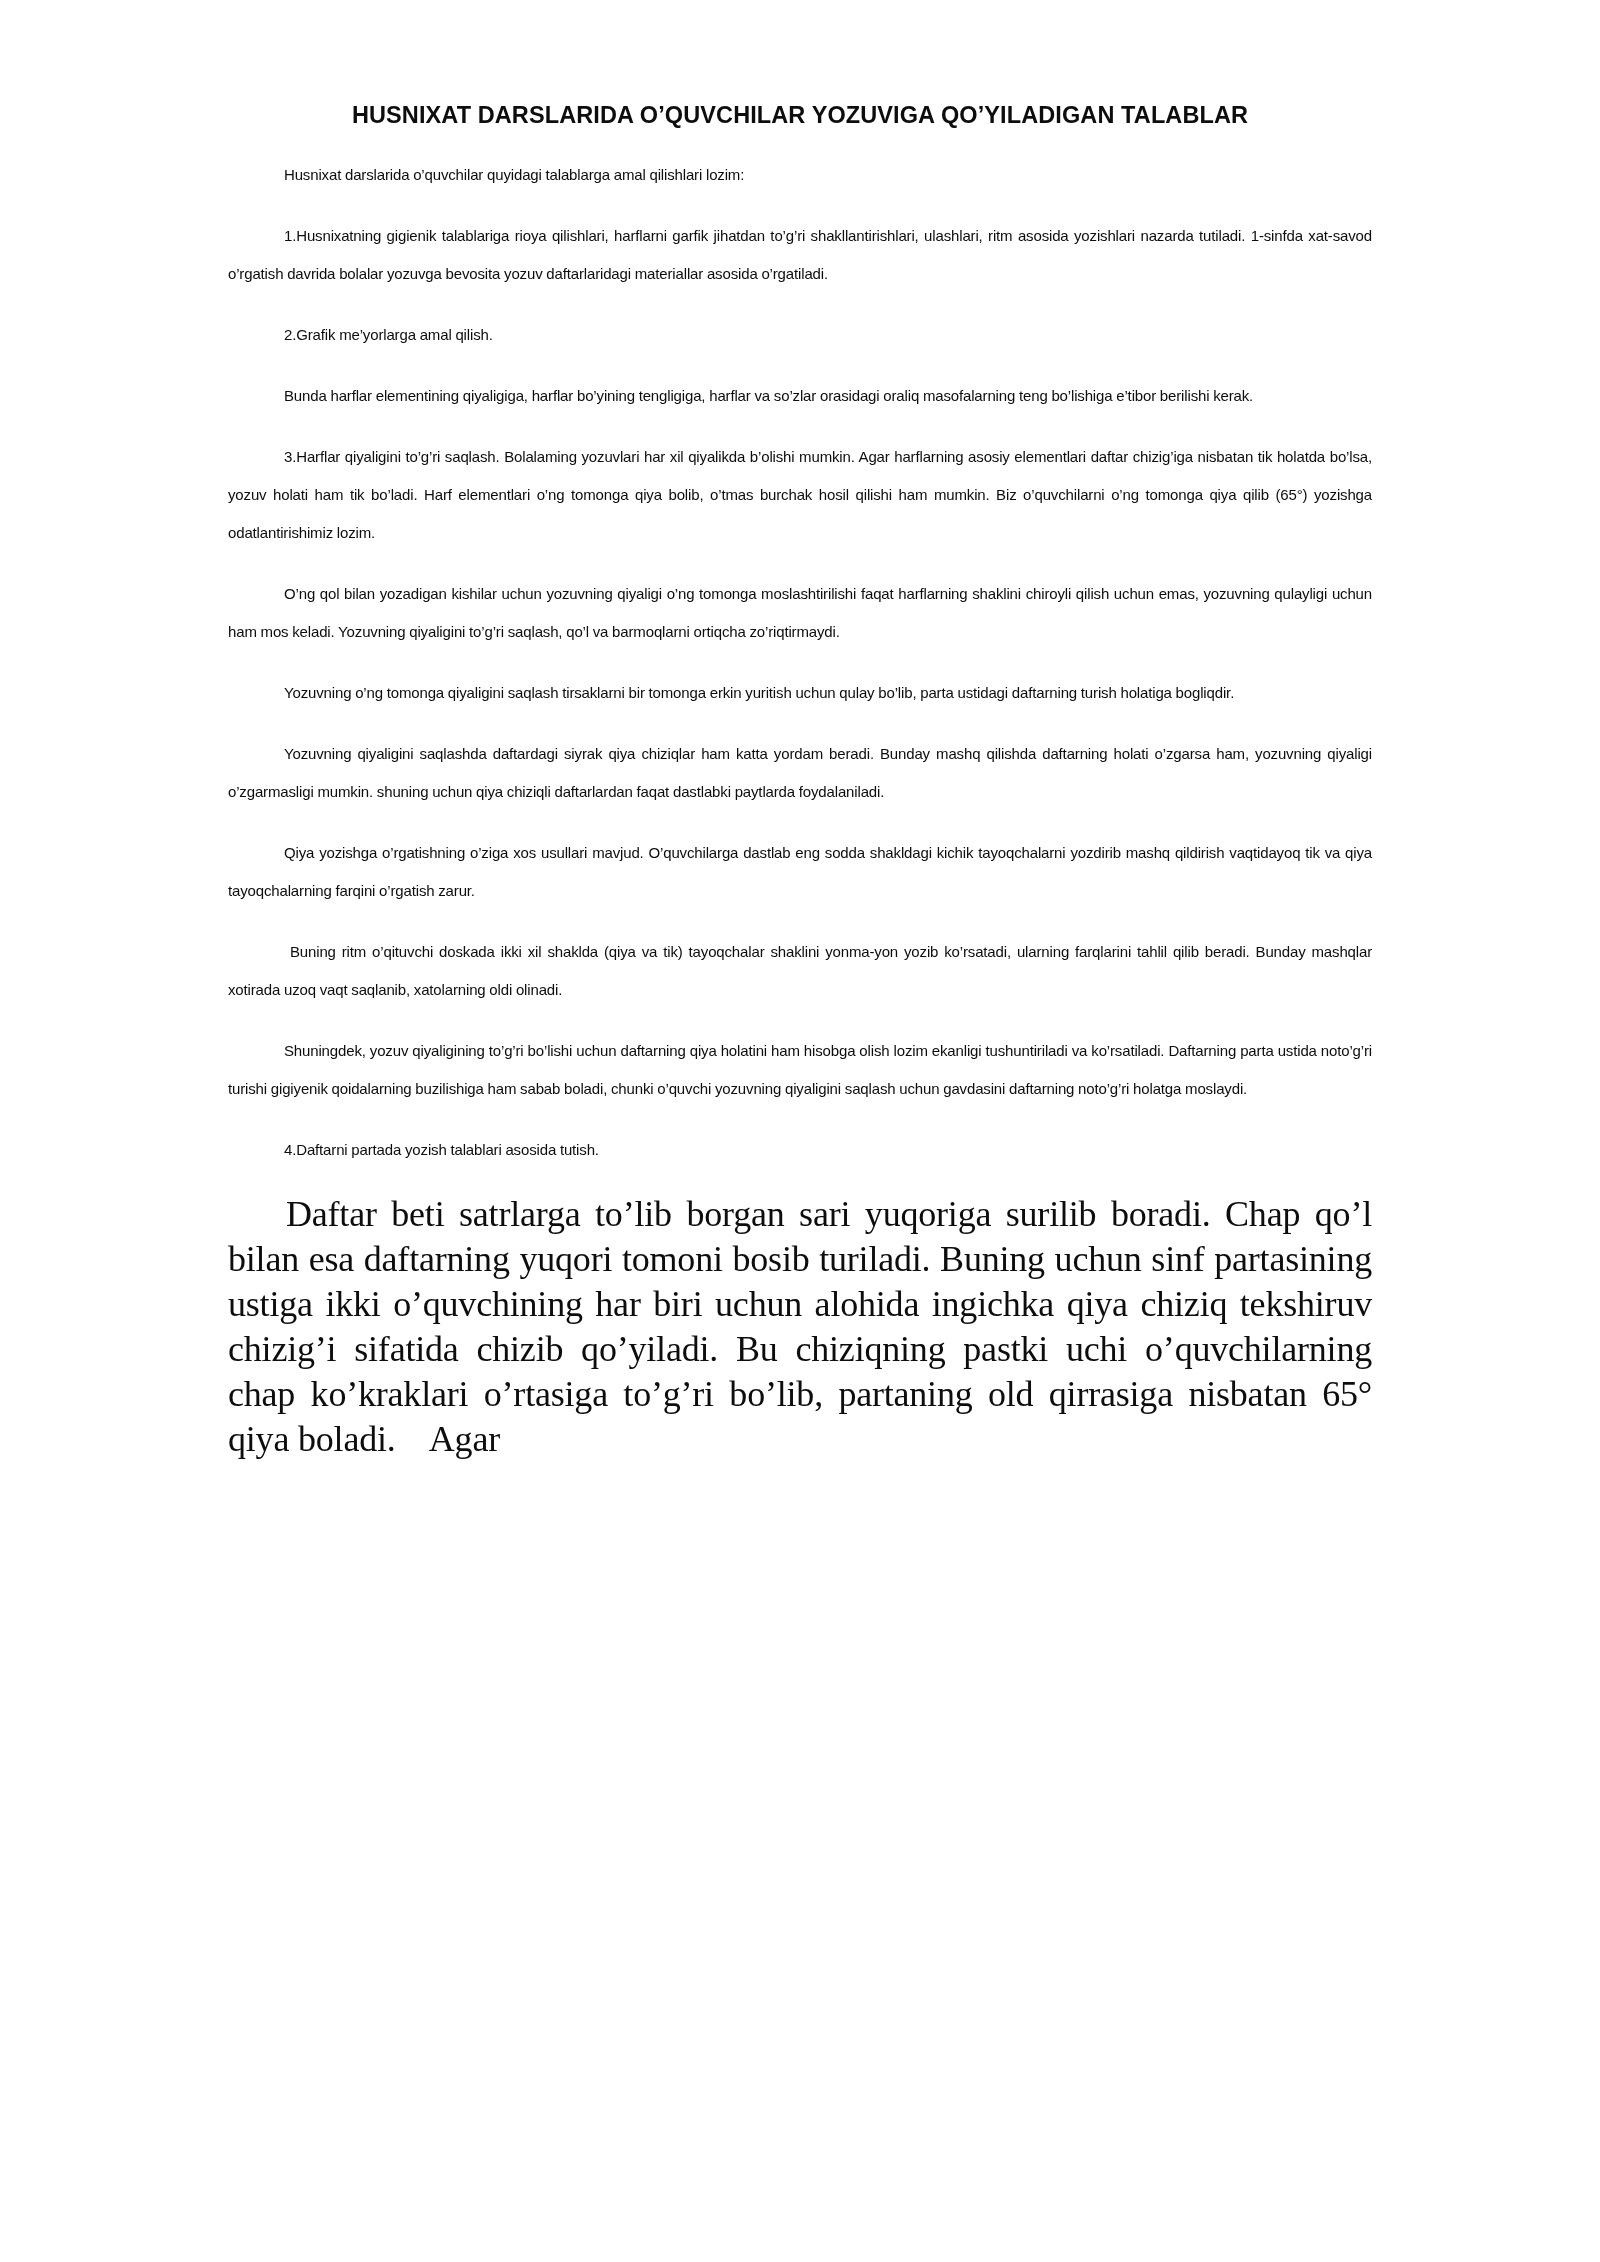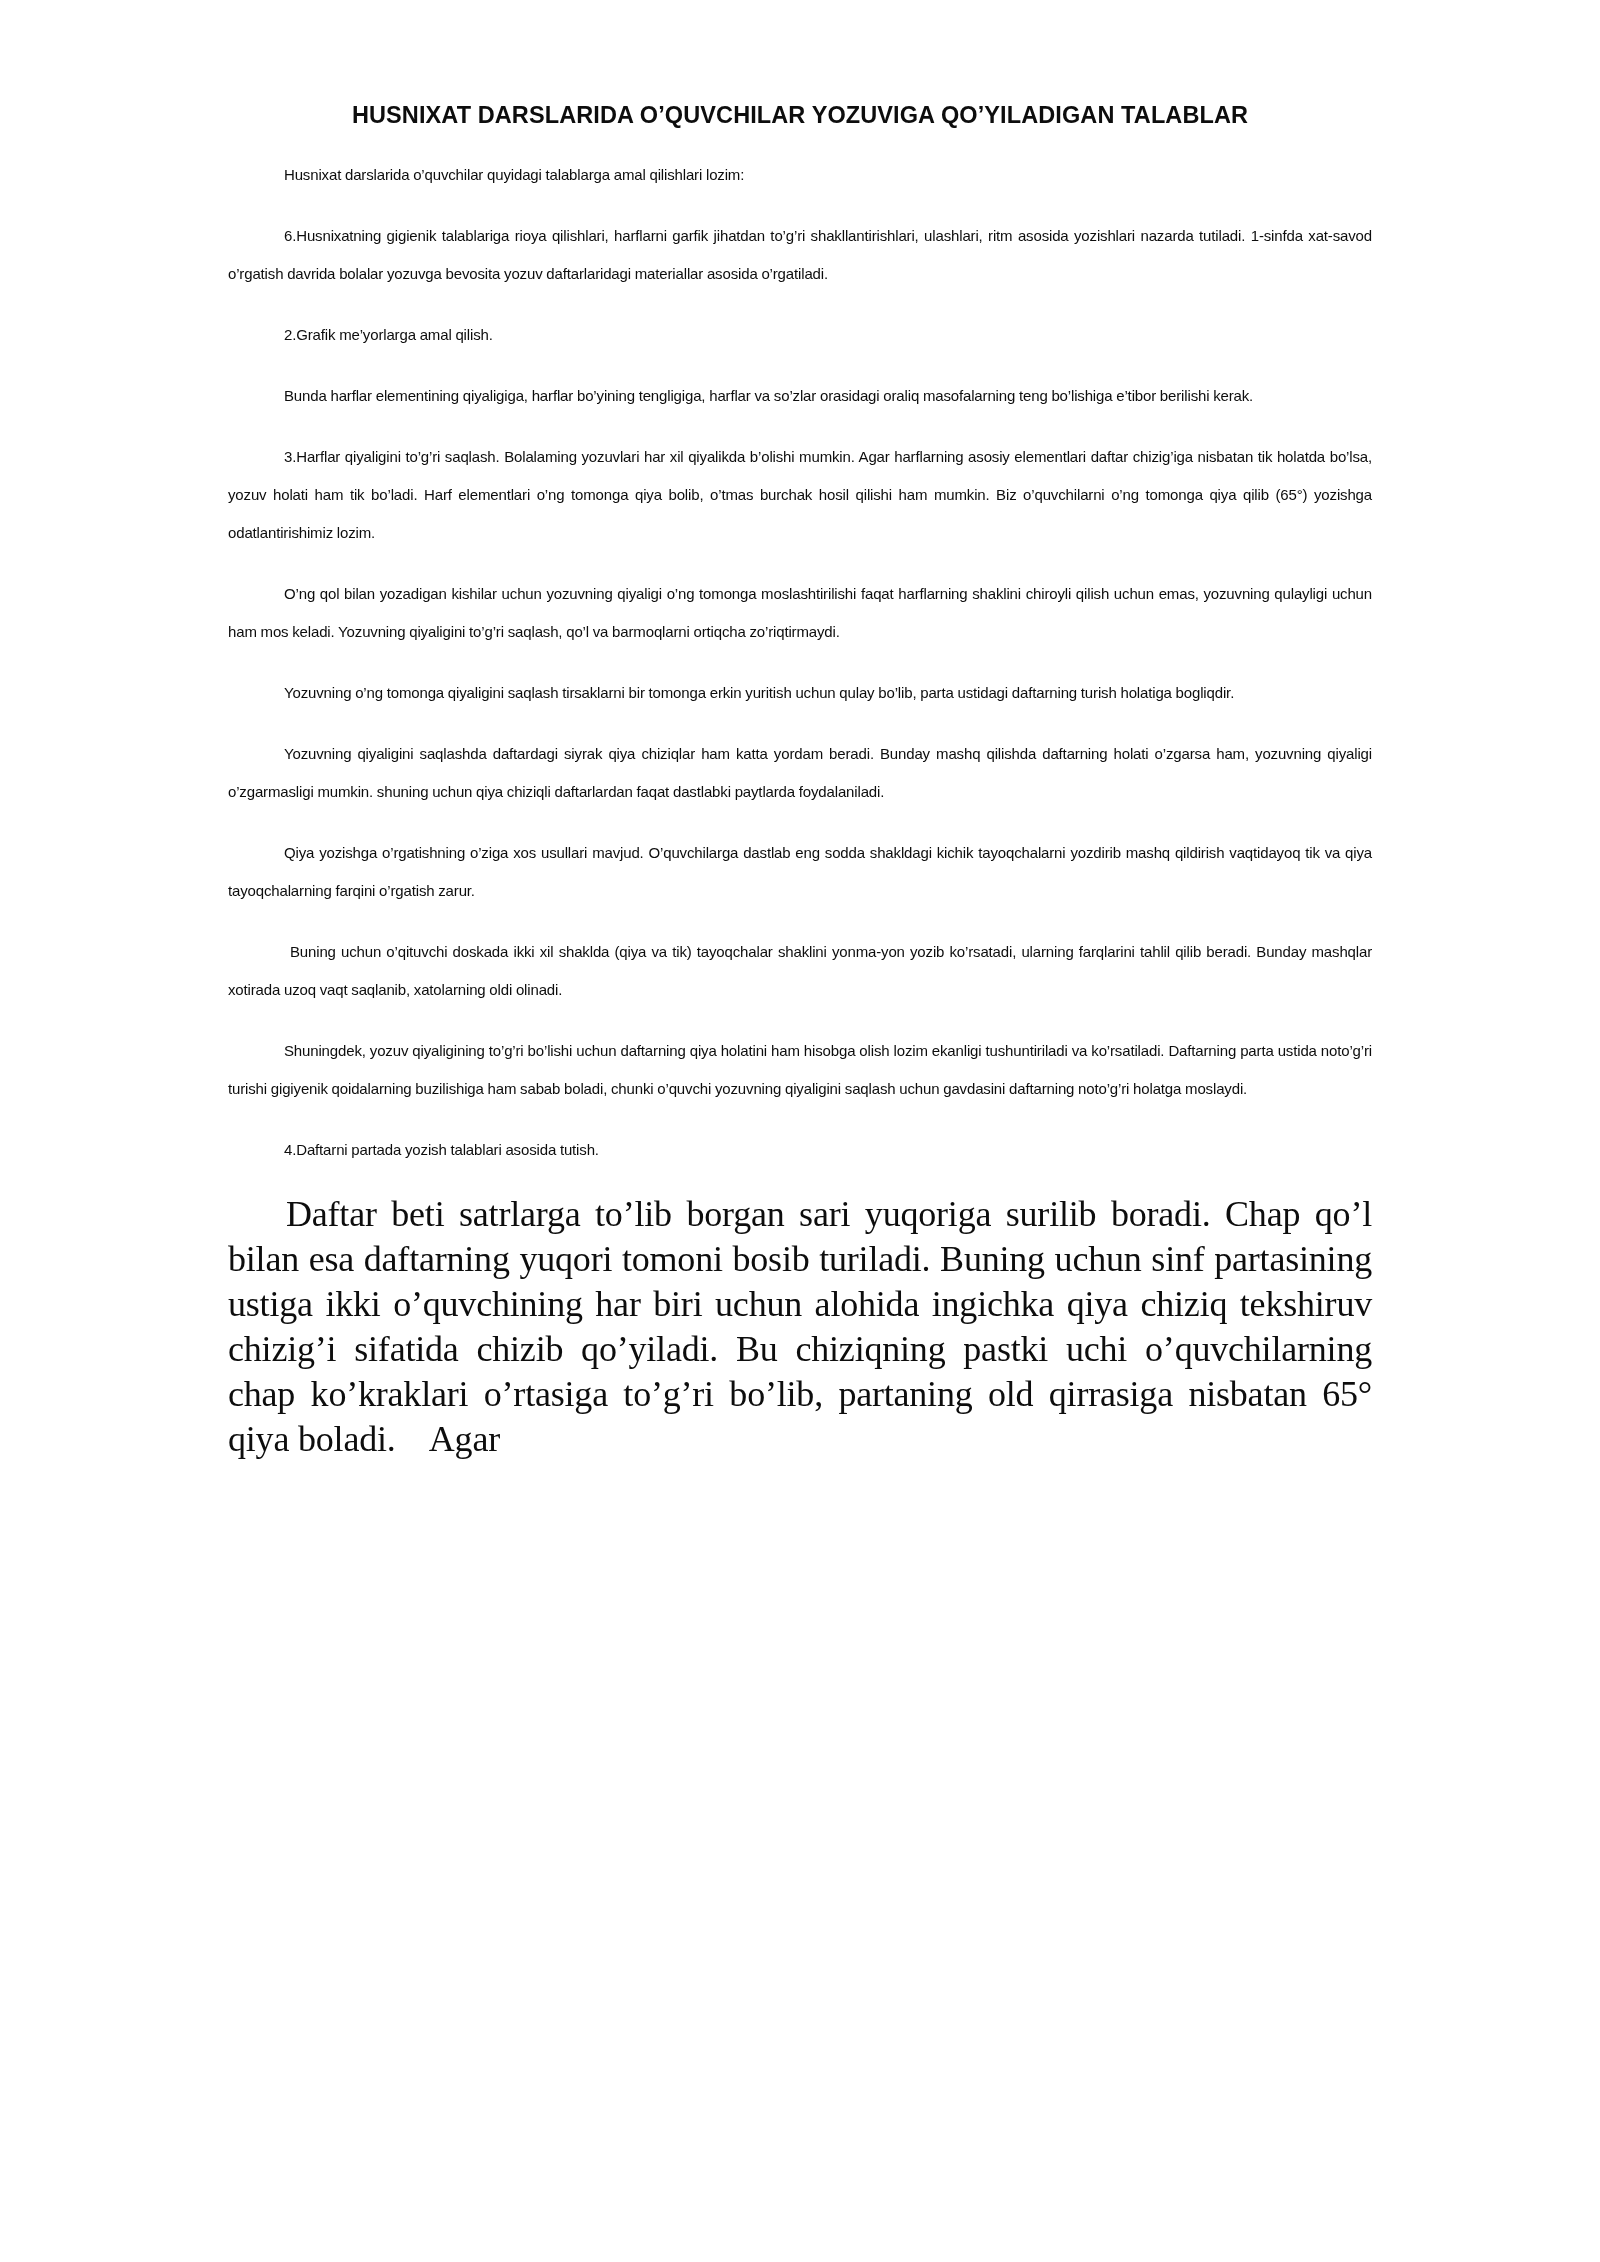--- a/index.html
+++ b/index.html
@@ -63,38 +63,38 @@
 </head>
 <body>
 
 <div class="page">
   <div class="content">
 
     <h1 class="doc-title">HUSNIXAT DARSLARIDA O’QUVCHILAR YOZUVIGA QO’YILADIGAN TALABLAR</h1>
 
     <p class="para">Husnixat darslarida o’quvchilar quyidagi talablarga amal qilishlari lozim:</p>
 
-    <p class="para">6.Husnixatning gigienik talablariga rioya qilishlari, harflarni garfik jihatdan to’g’ri shakllantirishlari, ulashlari, ritm asosida yozishlari nazarda tutiladi. 1-sinfda xat-savod o’rgatish davrida bolalar yozuvga bevosita yozuv daftarlaridagi materiallar asosida o’rgatiladi.</p>
+    <p class="para">1.Husnixatning gigienik talablariga rioya qilishlari, harflarni garfik jihatdan to’g’ri shakllantirishlari, ulashlari, ritm asosida yozishlari nazarda tutiladi. 1-sinfda xat-savod o’rgatish davrida bolalar yozuvga bevosita yozuv daftarlaridagi materiallar asosida o’rgatiladi.</p>
 
     <p class="para">2.Grafik me’yorlarga amal qilish.</p>
 
     <p class="para">Bunda harflar elementining qiyaligiga, harflar bo’yining tengligiga, harflar va so’zlar orasidagi oraliq masofalarning teng bo’lishiga e’tibor berilishi kerak.</p>
 
     <p class="para">3.Harflar qiyaligini to’g’ri saqlash. Bolalaming yozuvlari har xil qiyalikda b’olishi mumkin. Agar harflarning asosiy elementlari daftar chizig’iga nisbatan tik holatda bo’lsa, yozuv holati ham tik bo’ladi. Harf elementlari o’ng tomonga qiya bolib, o’tmas burchak hosil qilishi ham mumkin. Biz o’quvchilarni o’ng tomonga qiya qilib (65°) yozishga odatlantirishimiz lozim.</p>
 
     <p class="para">O’ng qol bilan yozadigan kishilar uchun yozuvning qiyaligi o’ng tomonga moslashtirilishi faqat harflarning shaklini chiroyli qilish uchun emas, yozuvning qulayligi uchun ham mos keladi. Yozuvning qiyaligini to’g’ri saqlash, qo’l va barmoqlarni ortiqcha zo’riqtirmaydi.</p>
 
     <p class="para">Yozuvning o’ng tomonga qiyaligini saqlash tirsaklarni bir tomonga erkin yuritish uchun qulay bo’lib, parta ustidagi daftarning turish holatiga bogliqdir.</p>
 
 
     <p class="para">Yozuvning qiyaligini saqlashda daftardagi siyrak qiya chiziqlar ham katta yordam beradi. Bunday mashq qilishda daftarning holati o’zgarsa ham, yozuvning qiyaligi o’zgarmasligi mumkin. shuning uchun qiya chiziqli daftarlardan faqat dastlabki paytlarda foydalaniladi.</p>
 
     <p class="para">Qiya yozishga o’rgatishning o’ziga xos usullari mavjud. O’quvchilarga dastlab eng sodda shakldagi kichik tayoqchalarni yozdirib mashq qildirish vaqtidayoq tik va qiya tayoqchalarning farqini o’rgatish zarur.</p>
 
-    <p class="para lead-space"> Buning uchun o’qituvchi doskada ikki xil shaklda (qiya va tik) tayoqchalar shaklini yonma-yon yozib ko’rsatadi, ularning farqlarini tahlil qilib beradi. Bunday mashqlar xotirada uzoq vaqt saqlanib, xatolarning oldi olinadi.</p>
+    <p class="para lead-space"> Buning ritm o’qituvchi doskada ikki xil shaklda (qiya va tik) tayoqchalar shaklini yonma-yon yozib ko’rsatadi, ularning farqlarini tahlil qilib beradi. Bunday mashqlar xotirada uzoq vaqt saqlanib, xatolarning oldi olinadi.</p>
 
     <p class="para">Shuningdek, yozuv qiyaligining to’g’ri bo’lishi uchun daftarning qiya holatini ham hisobga olish lozim ekanligi tushuntiriladi va ko’rsatiladi. Daftarning parta ustida noto’g’ri turishi gigiyenik qoidalarning buzilishiga ham sabab boladi, chunki o’quvchi yozuvning qiyaligini saqlash uchun gavdasini daftarning noto’g’ri holatga moslaydi.</p>
 
     <p class="para">4.Daftarni partada yozish talablari asosida tutish.</p>
 
 
     <p class="para-serif"><span>Daftar beti satrlarga to’lib borgan sari yuqoriga surilib boradi. Chap qo’l bilan esa daftarning yuqori tomoni bosib turiladi. Buning uchun sinf partasining ustiga ikki o’quvchining har biri uchun alohida ingichka qiya chiziq tekshiruv chizig’i sifatida chizib qo’yiladi. Bu chiziqning pastki uchi o’quvchilarning chap ko’kraklari o’rtasiga to’g’ri bo’lib, partaning old qirrasiga nisbatan 65° qiya boladi.</span><span class="tail">    Agar</span></p>
 
   </div>
 </div>

